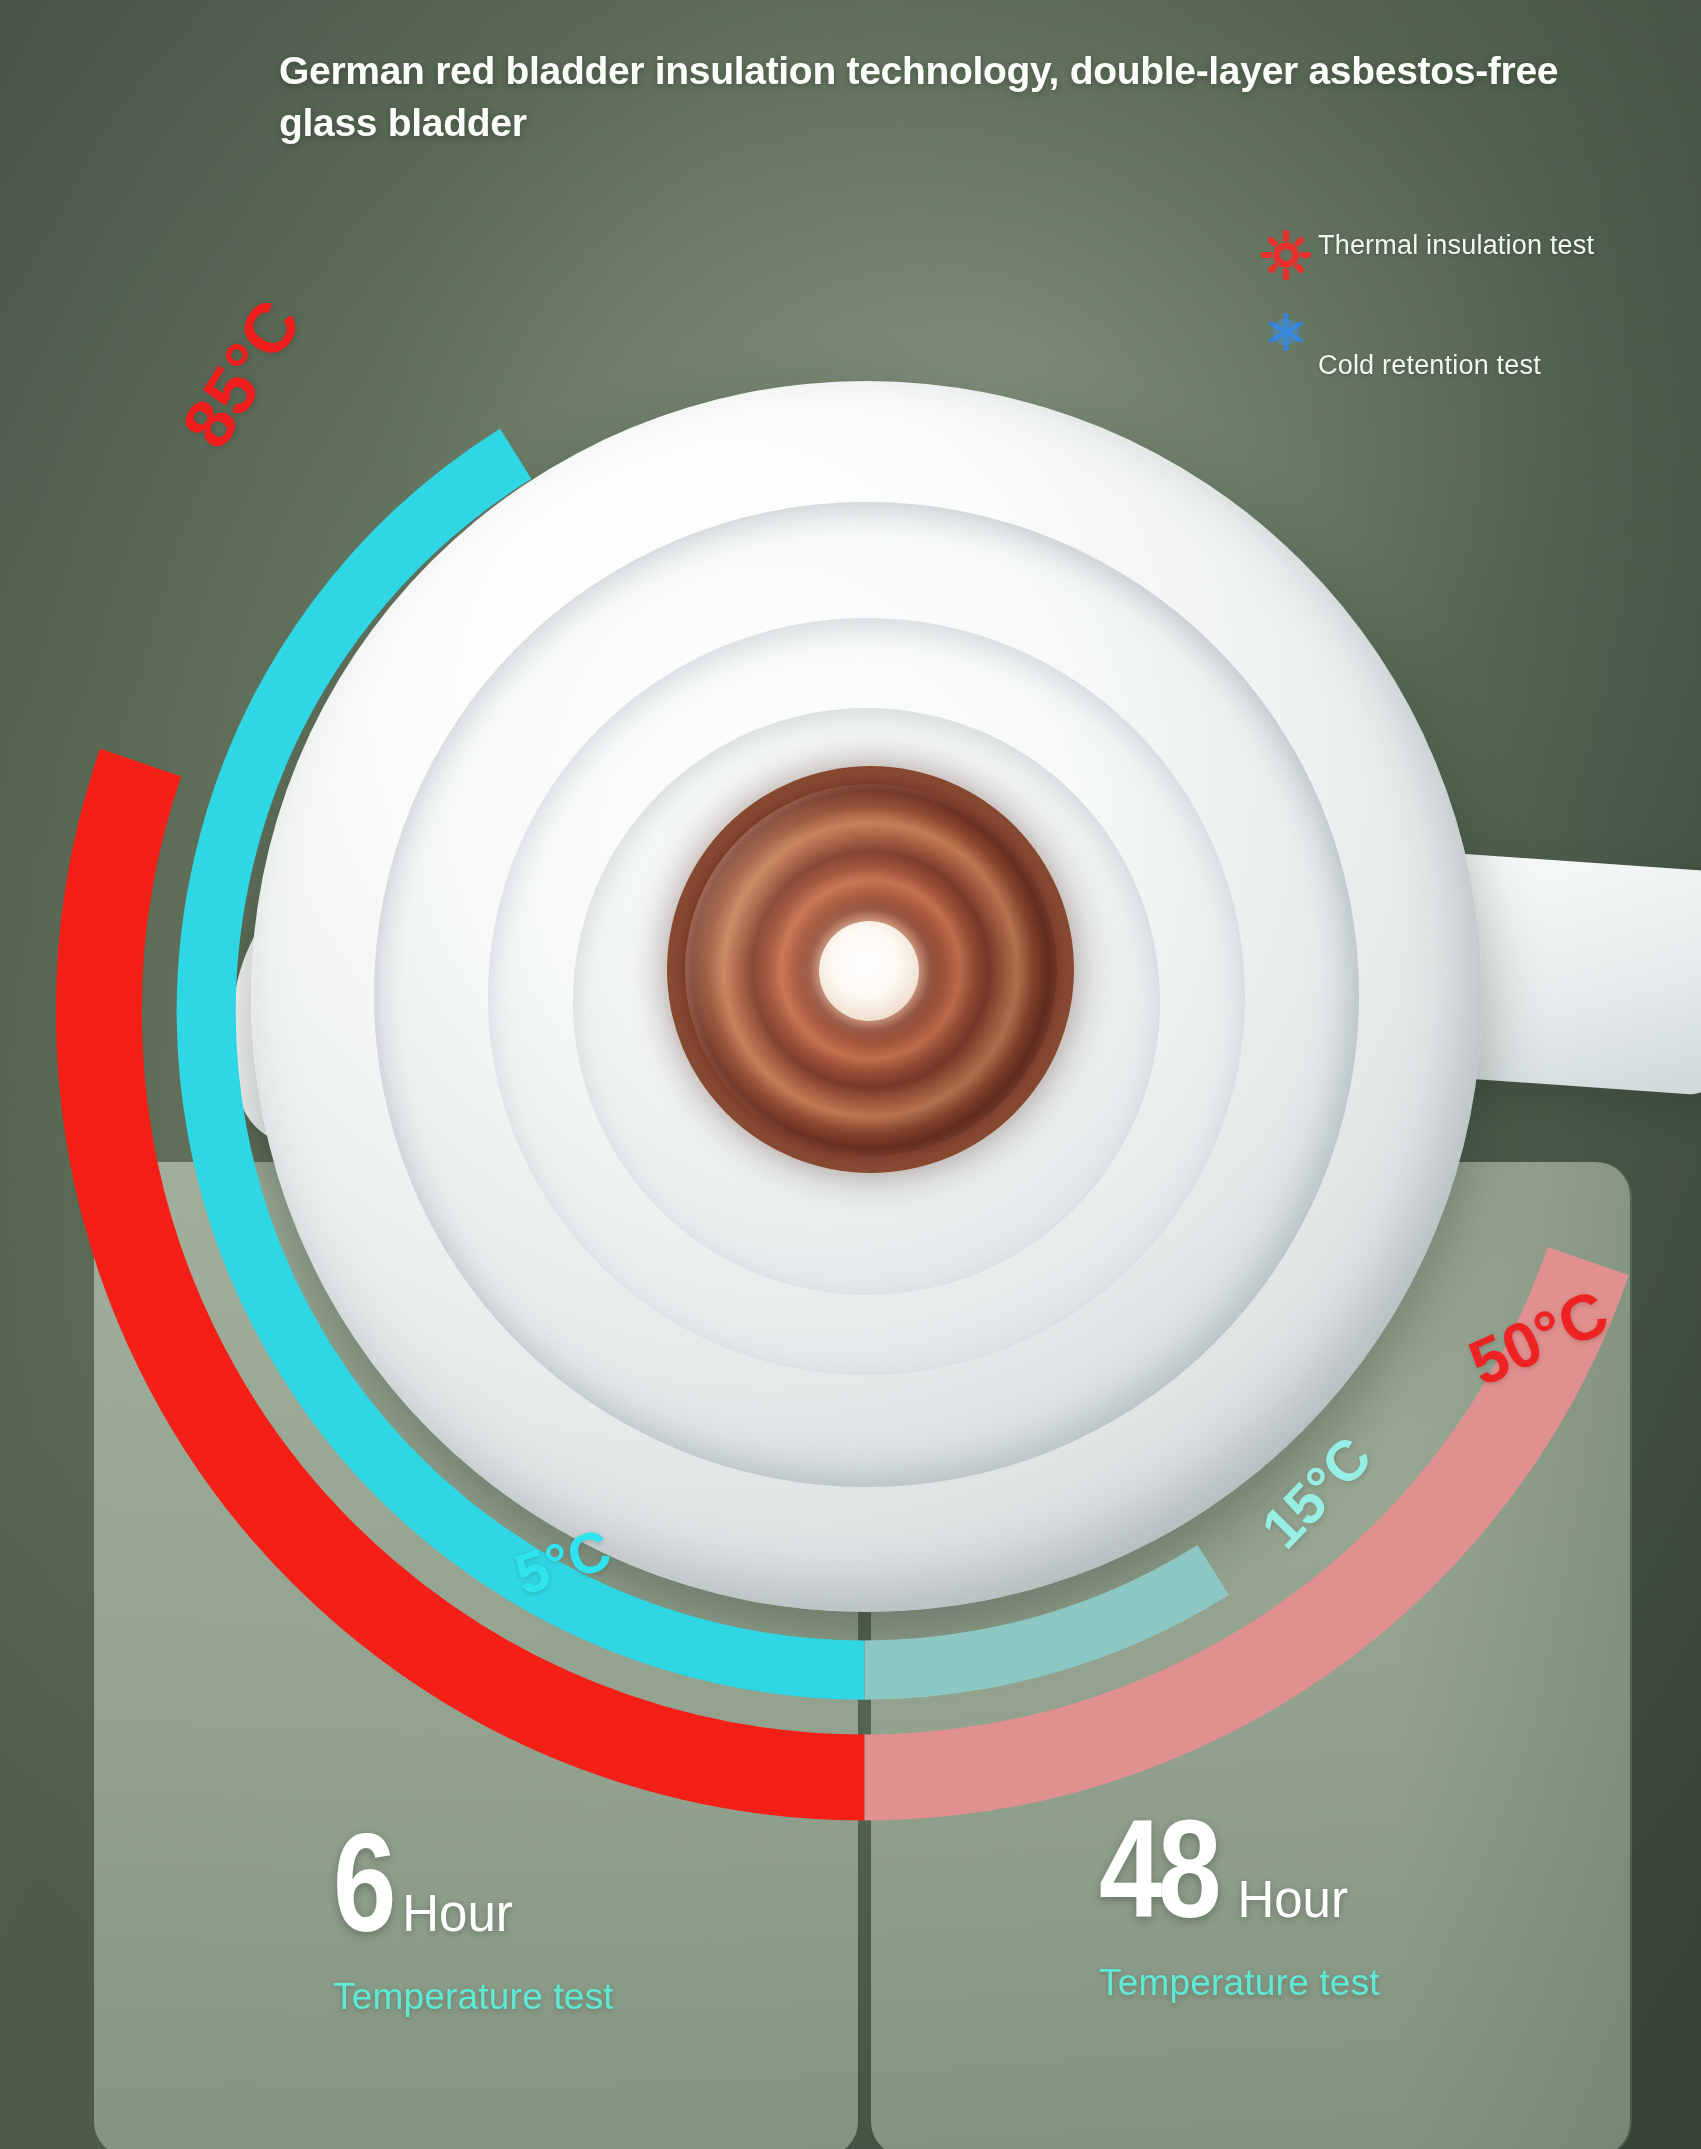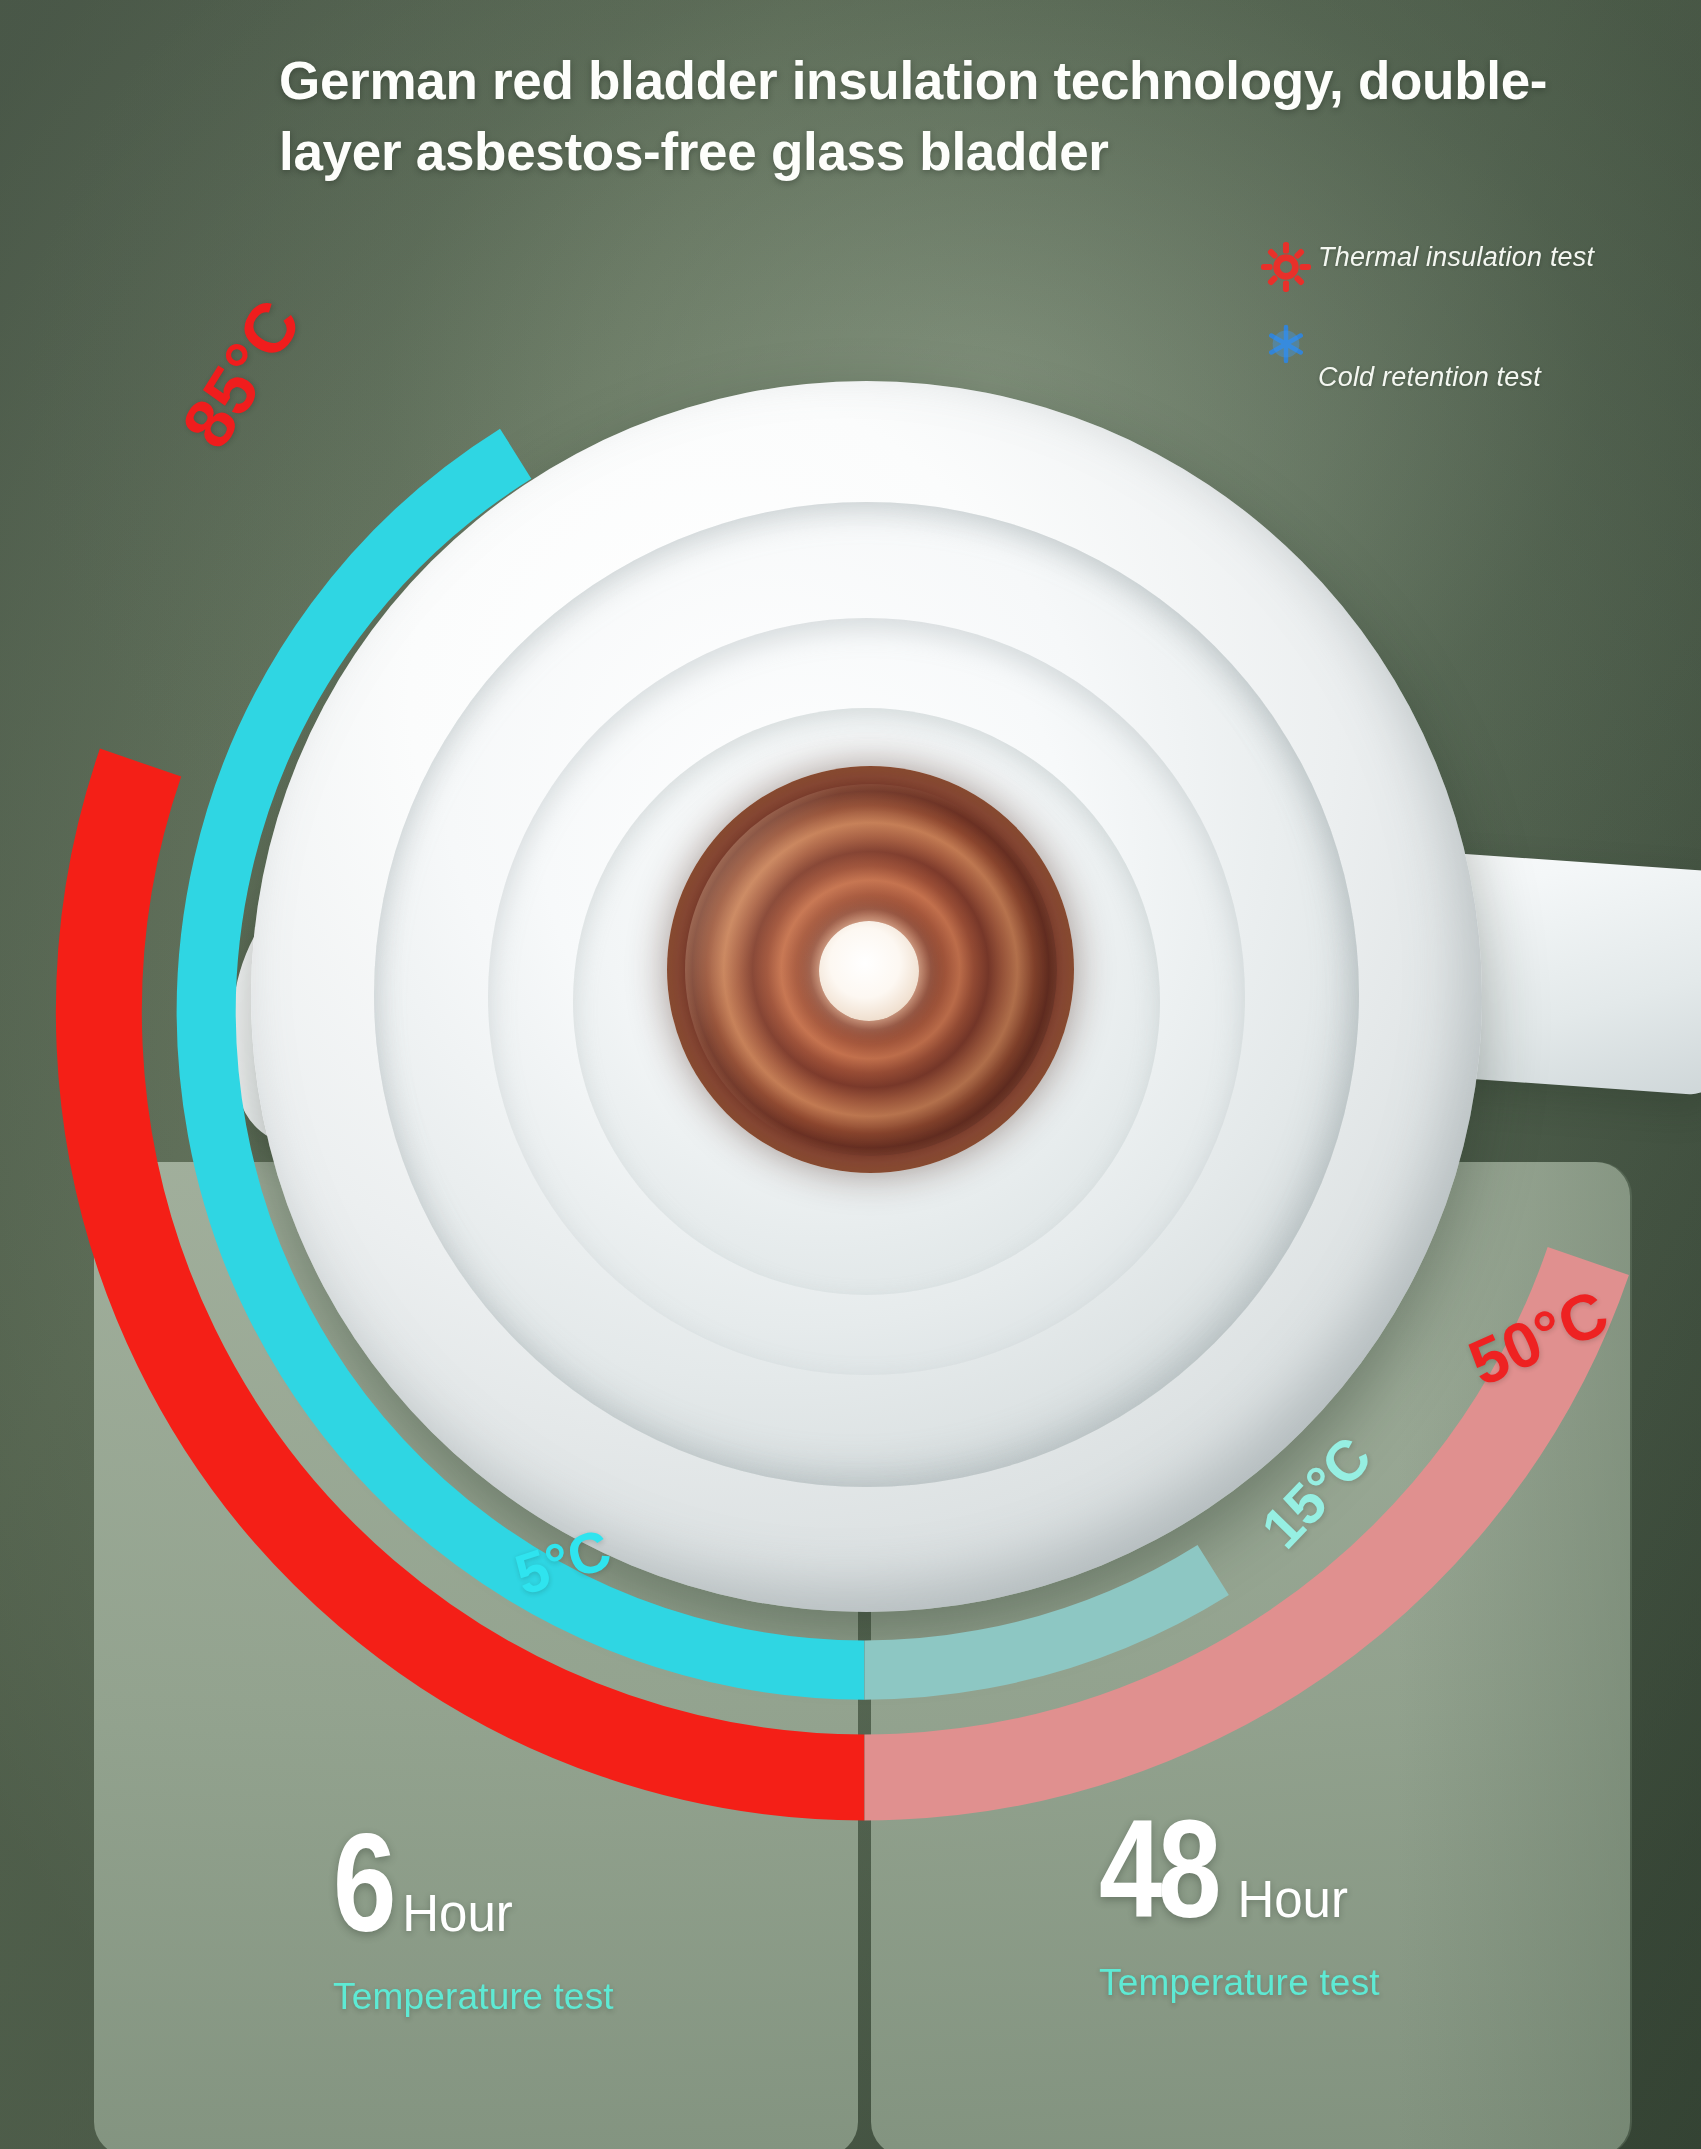--- a/index.html
+++ b/index.html
@@ -41,34 +41,34 @@
     position:absolute;left:1397px;top:1162px;width:235px;height:994px;
     border-radius:0 34px 34px 0;
     background:linear-gradient(90deg, rgba(120,138,118,0.0) 0%, rgba(104,122,102,0.45) 100%);
     pointer-events:none;
   }
 
   
   .headline{
     position:absolute;left:279px;top:45px;width:1308px;
     color:#fdfefb;
-    font-size:53px;line-height:1.34;font-weight:800;
+    font-size:39px;line-height:1.34;font-weight:800;
     letter-spacing:-0.3px;
     text-shadow:0 1.8px 6.3px rgba(20,30,20,0.35);
   }
   .subhead{
     position:absolute;left:64px;top:262px;width:913px;
     color:#fdfefb;
     font-size:35px;line-height:1.36;font-weight:800;
     letter-spacing:-0.2px;
     text-shadow:0 1.8px 6.3px rgba(20,30,20,0.35);
   }
 
   
-  .legend{position:absolute;left:1254px;top:240px;width:385px;font-style:italic;}
+  .legend{position:absolute;left:1254px;top:228px;width:385px;}
   .legend-row{display:flex;align-items:flex-start;margin-bottom:27px;}
   .legend-ico{width:64px;flex:0 0 64px;display:flex;justify-content:center;align-items:flex-start;padding-top:1.8px;}
   .legend-txt{
     color:#f4f7f1;font-size:27px;line-height:1.32;font-weight:400;
     letter-spacing:0.2px;
     text-shadow:0 0.9px 3.6px rgba(20,30,20,0.30);
   }
   .legend-row.cold .legend-txt{padding-top:41px;}
   .legend-row.cold .legend-ico{padding-top:0;}
 

